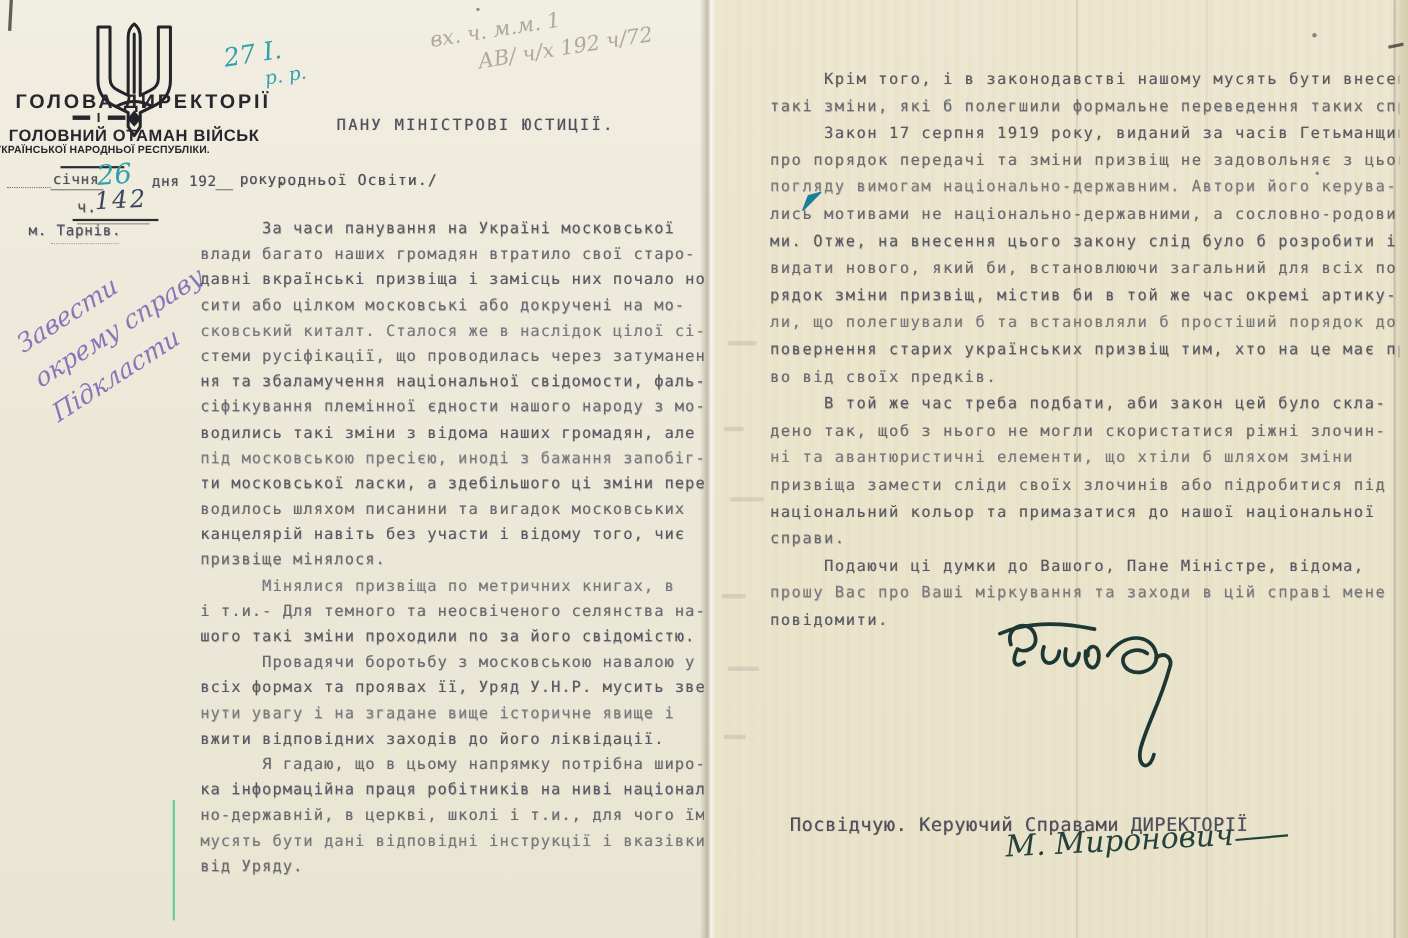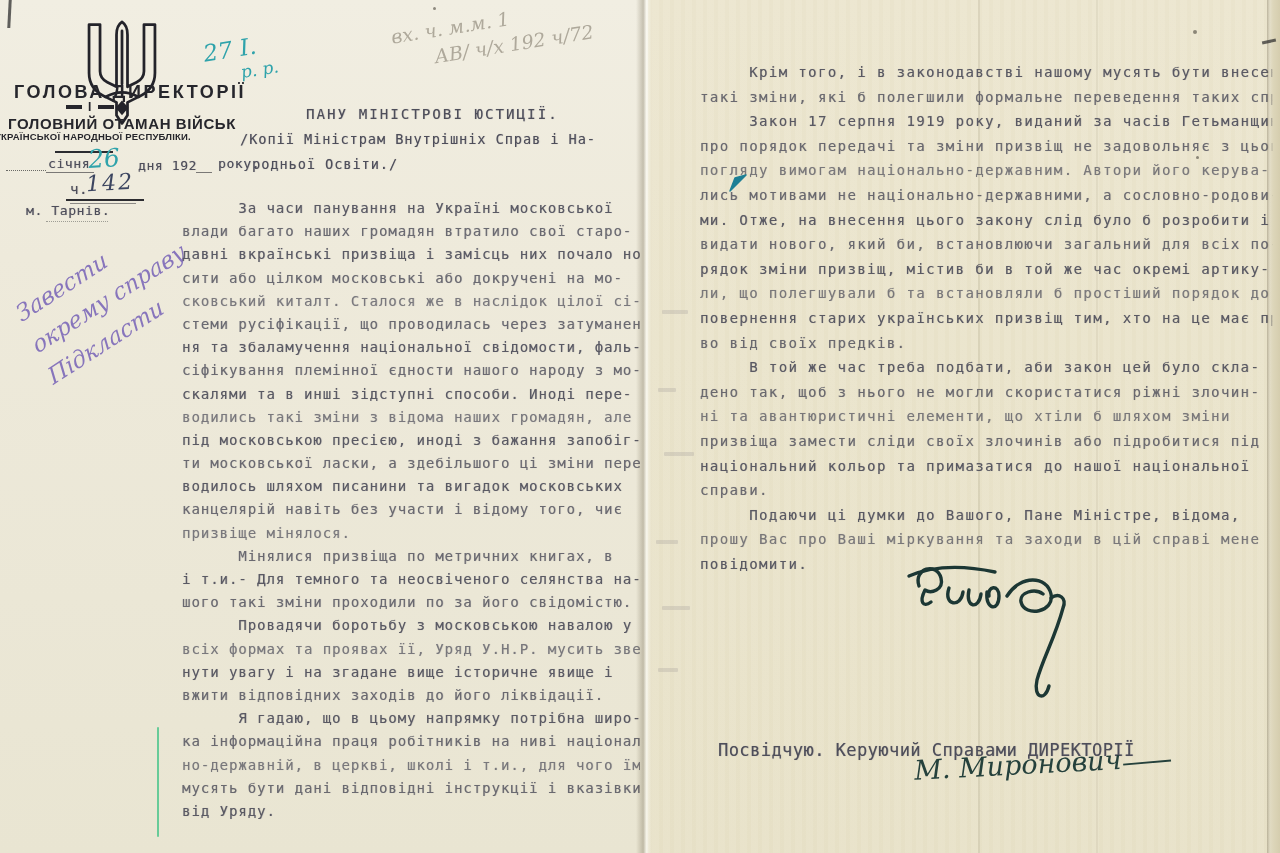--- a/index.html
+++ b/index.html
@@ -109,33 +109,31 @@
       <div>вх. ч. м.м. 1</div>
       <div class="l2">АВ/ ч/х 192 ч/72</div>
     </div>
     <div class="hand hand-purple note-purple">
       <div>Завести</div>
       <div>окрему справу</div>
       <div>Підкласти</div>
     </div>
 
     <div class="heading typed">ПАНУ МІНІСТРОВІ ЮСТИЦІЇ.</div>
-    <div class="subhead1 typed">/Копії Міністрам Внутрішніх Справ і На-</div>
     <div class="subhead2 typed">родньої Освіти./</div>
 
     <div class="body-lines left-lines typed">
         <div class="tline">      За часи панування на Україні московської</div>
         <div class="tline">влади багато наших громадян втратило свої старо-</div>
         <div class="tline">давні вкраїнські призвіща і замісць них почало но-</div>
         <div class="tline">сити або цілком московські або докручені на мо-</div>
         <div class="tline">сковський киталт. Сталося же в наслідок цілої сі-</div>
         <div class="tline">стеми русіфікації, що проводилась через затуманен-</div>
         <div class="tline">ня та збаламучення національної свідомости, фаль-</div>
         <div class="tline">сіфікування племінної єдности нашого народу з мо-</div>
-        <div class="tline">скалями та в инші зідступні способи. Иноді пере-</div>
         <div class="tline">водились такі зміни з відома наших громадян, але</div>
         <div class="tline">під московською пресією, иноді з бажання запобіг-</div>
         <div class="tline">ти московської ласки, а здебільшого ці зміни пере-</div>
         <div class="tline">водилось шляхом писанини та вигадок московських</div>
         <div class="tline">канцелярій навіть без участи і відому того, чиє</div>
         <div class="tline">призвіще мінялося.</div>
         <div class="tline">      Мінялися призвіща по метричних книгах, в</div>
         <div class="tline">і т.и.- Для темного та неосвіченого селянства на-</div>
         <div class="tline">шого такі зміни проходили по за його свідомістю.</div>
         <div class="tline">      Провадячи боротьбу з московською навалою у</div>

